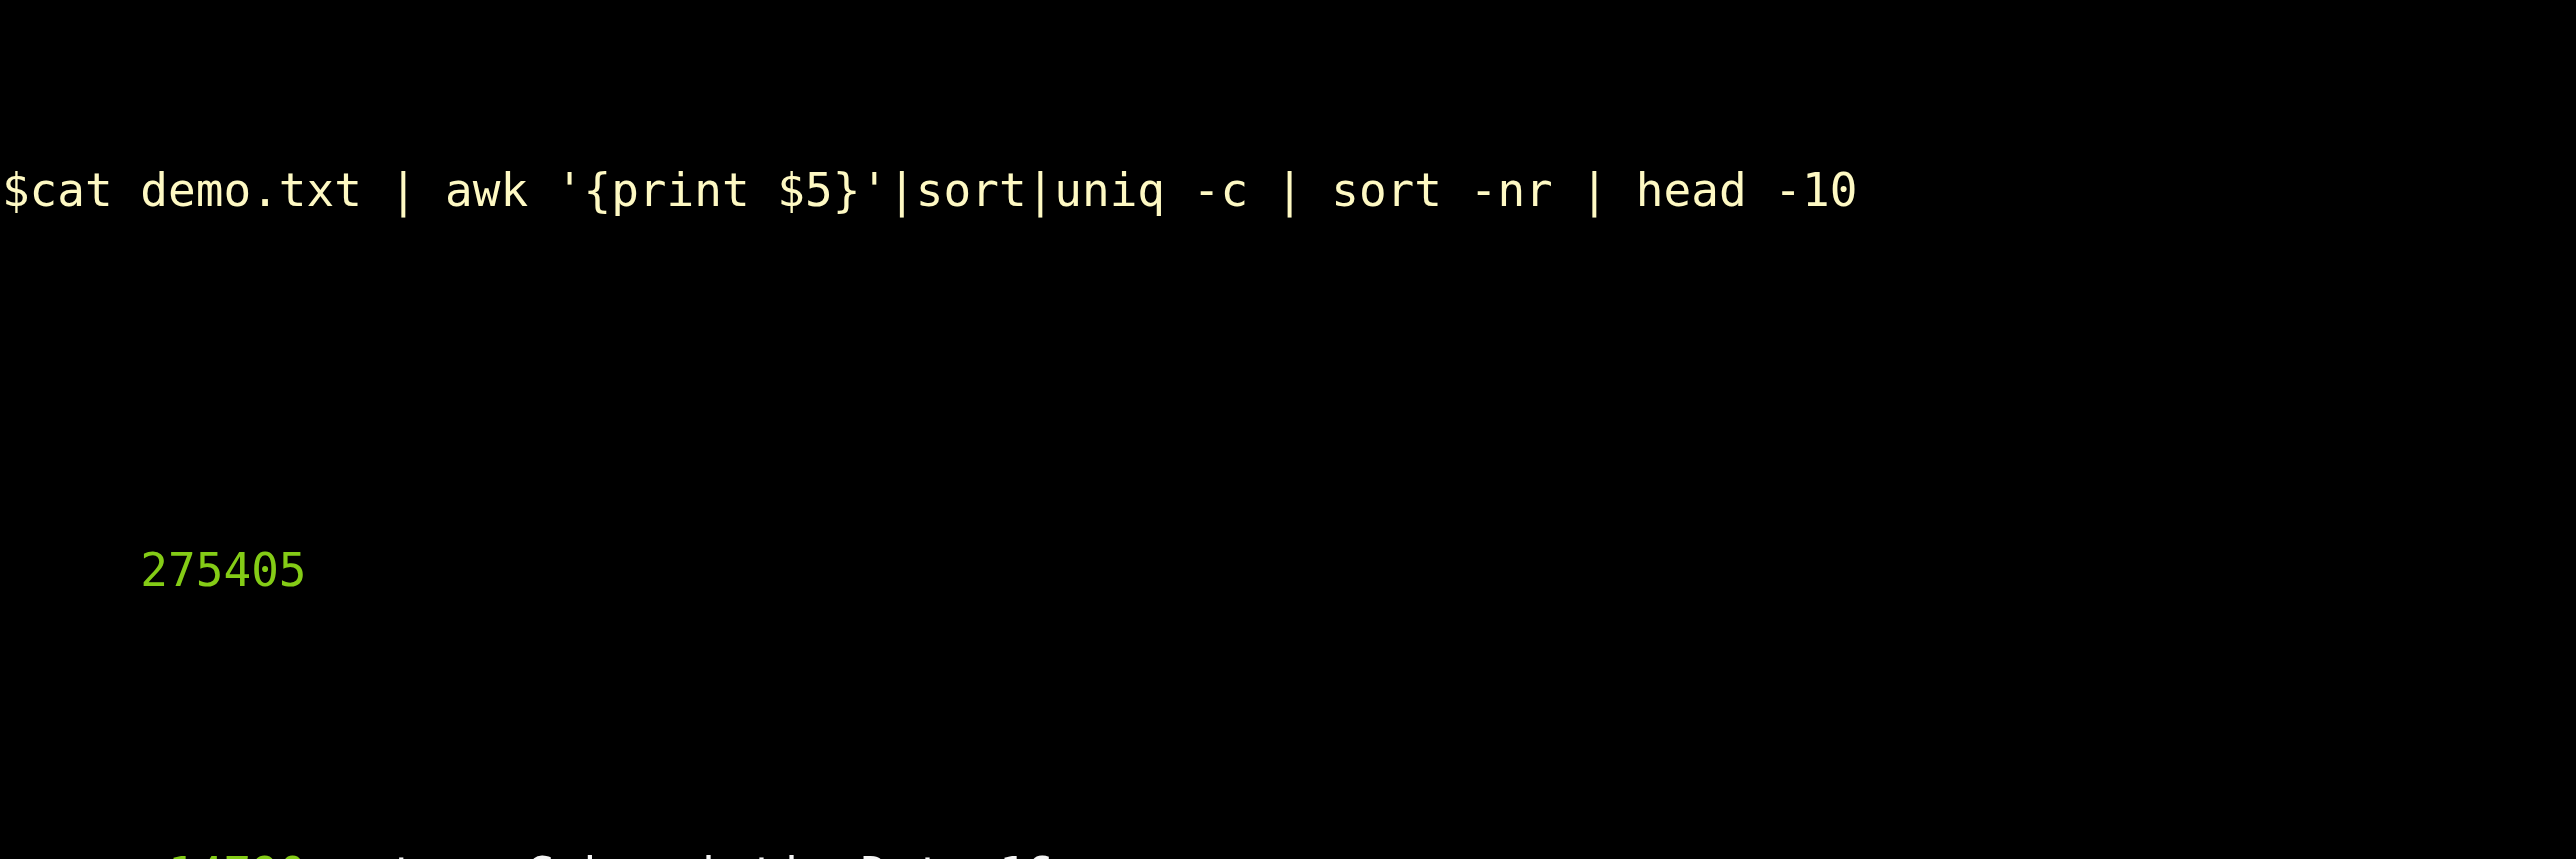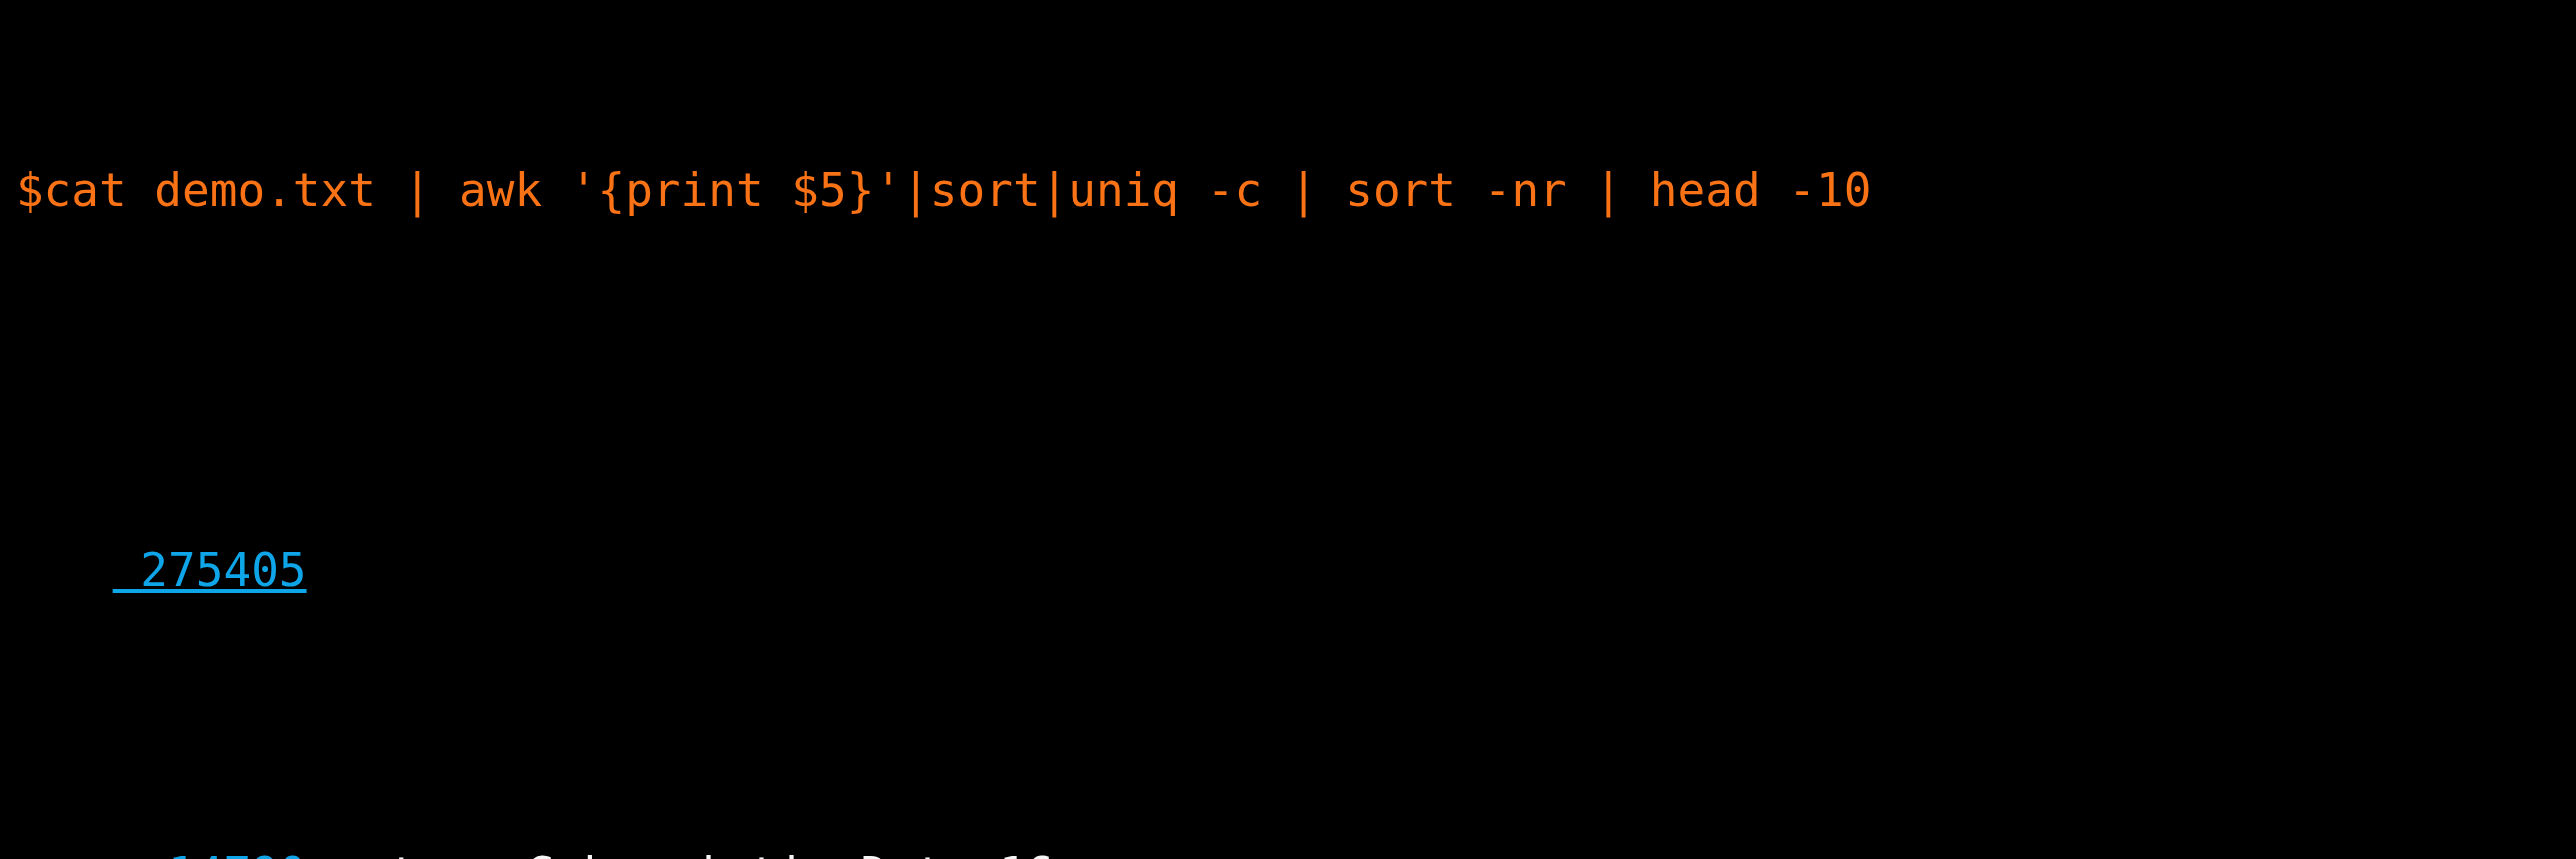--- a/index.html
+++ b/index.html
@@ -25,27 +25,25 @@
     white-space: pre;
     overflow: hidden;
   }
   .line {
     position: relative;
     height: 76px;
     white-space: pre;
     padding-left: 1.9px;
   }
   .prompt-line {
-    color: #f97316;
+    color: #fef9c3;
     height: 76px;
-    margin-left: 14px;
   }
   .count {
-    color: #0ea5e9;
-    text-decoration: underline;
+    color: #84cc16;
   }
   .label {
     color: #f5f5f5;
   }
 </style>
 </head>
 <body>
 
 <div id="terminal">
   <div class="line prompt-line">$cat demo.txt | awk '{print $5}'|sort|uniq -c | sort -nr | head -10</div>

